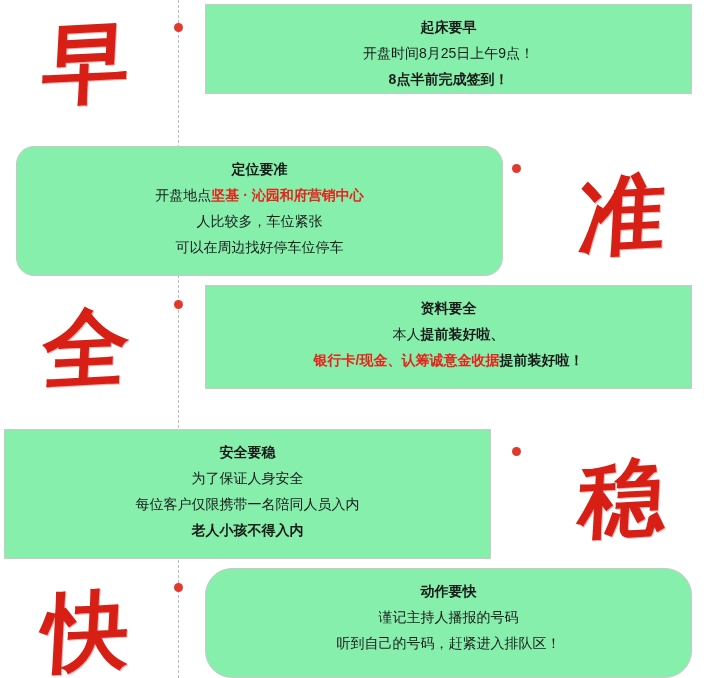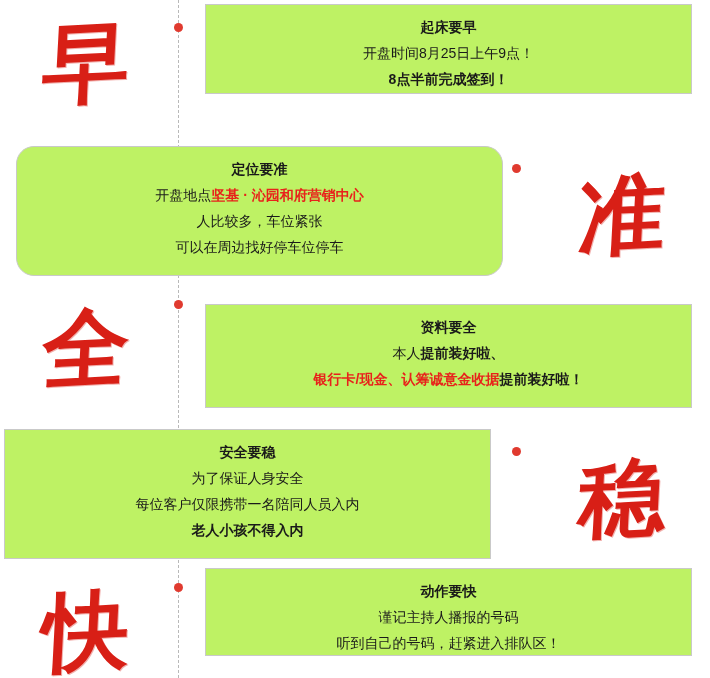--- a/index.html
+++ b/index.html
@@ -39,21 +39,21 @@
     position: absolute;
     width: 9px;
     height: 9px;
     border-radius: 50%;
     background: #e03a2f;
   }
   .card {
     position: absolute;
     box-sizing: border-box;
     border: 1px solid #c9c9c9;
-    background: #bef264;
+    background: #86efac;
     padding: 9px 10px 11px 10px;
     text-align: center;
   }
   .card .line {
     font-size: 14px;
     line-height: 26px;
     color: #1a1a1a;
     white-space: nowrap;
   }
   .card .line.title {
@@ -107,41 +107,41 @@
       <div class="line title">定位要准</div>
       <div class="line"><span>开盘地点</span><span class="red">坚基 · 沁园和府营销中心</span></div>
       <div class="line">人比较多，车位紧张</div>
       <div class="line">可以在周边找好停车位停车</div>
     </div>
   </div>
 
   <div class="row" style="top:0;">
     <div class="brush" style="left:26px; top:305px;">全</div>
     <div class="dot" style="left:174px; top:300px;"></div>
-    <div class="card" style="left:205px; top:285px; width:487px; height:104px;margin-top:19px;">
+    <div class="card" style="left:205px; top:285px; width:487px; height:104px;">
       <div class="line title">资料要全</div>
       <div class="line"><span>本人</span><span class="bold-dark">提前装好啦、</span></div>
       <div class="line"><span class="red">银行卡/现金、认筹诚意金收据</span><span class="bold-dark">提前装好啦！</span></div>
     </div>
   </div>
 
   <div class="row" style="top:0;">
     <div class="brush" style="left:562px; top:455px;">稳</div>
     <div class="dot" style="left:512px; top:447px;"></div>
     <div class="card" style="left:4px; top:429px; width:487px; height:130px;">
       <div class="line title">安全要稳</div>
       <div class="line">为了保证人身安全</div>
       <div class="line">每位客户仅限携带一名陪同人员入内</div>
       <div class="line red">老人小孩不得入内</div>
     </div>
   </div>
 
   <div class="row" style="top:0;">
     <div class="brush" style="left:26px; top:588px;">快</div>
     <div class="dot" style="left:174px; top:583px;"></div>
-    <div class="card" style="left:205px; top:568px; width:487px; height:88px;">
+    <div class="card" style="left:205px; top:568px; width:487px; height:110px;border-radius:27px;">
       <div class="line title">动作要快</div>
       <div class="line">谨记主持人播报的号码</div>
       <div class="line">听到自己的号码，赶紧进入排队区！</div>
     </div>
   </div>
 
 </div>
 
 </body></html>

